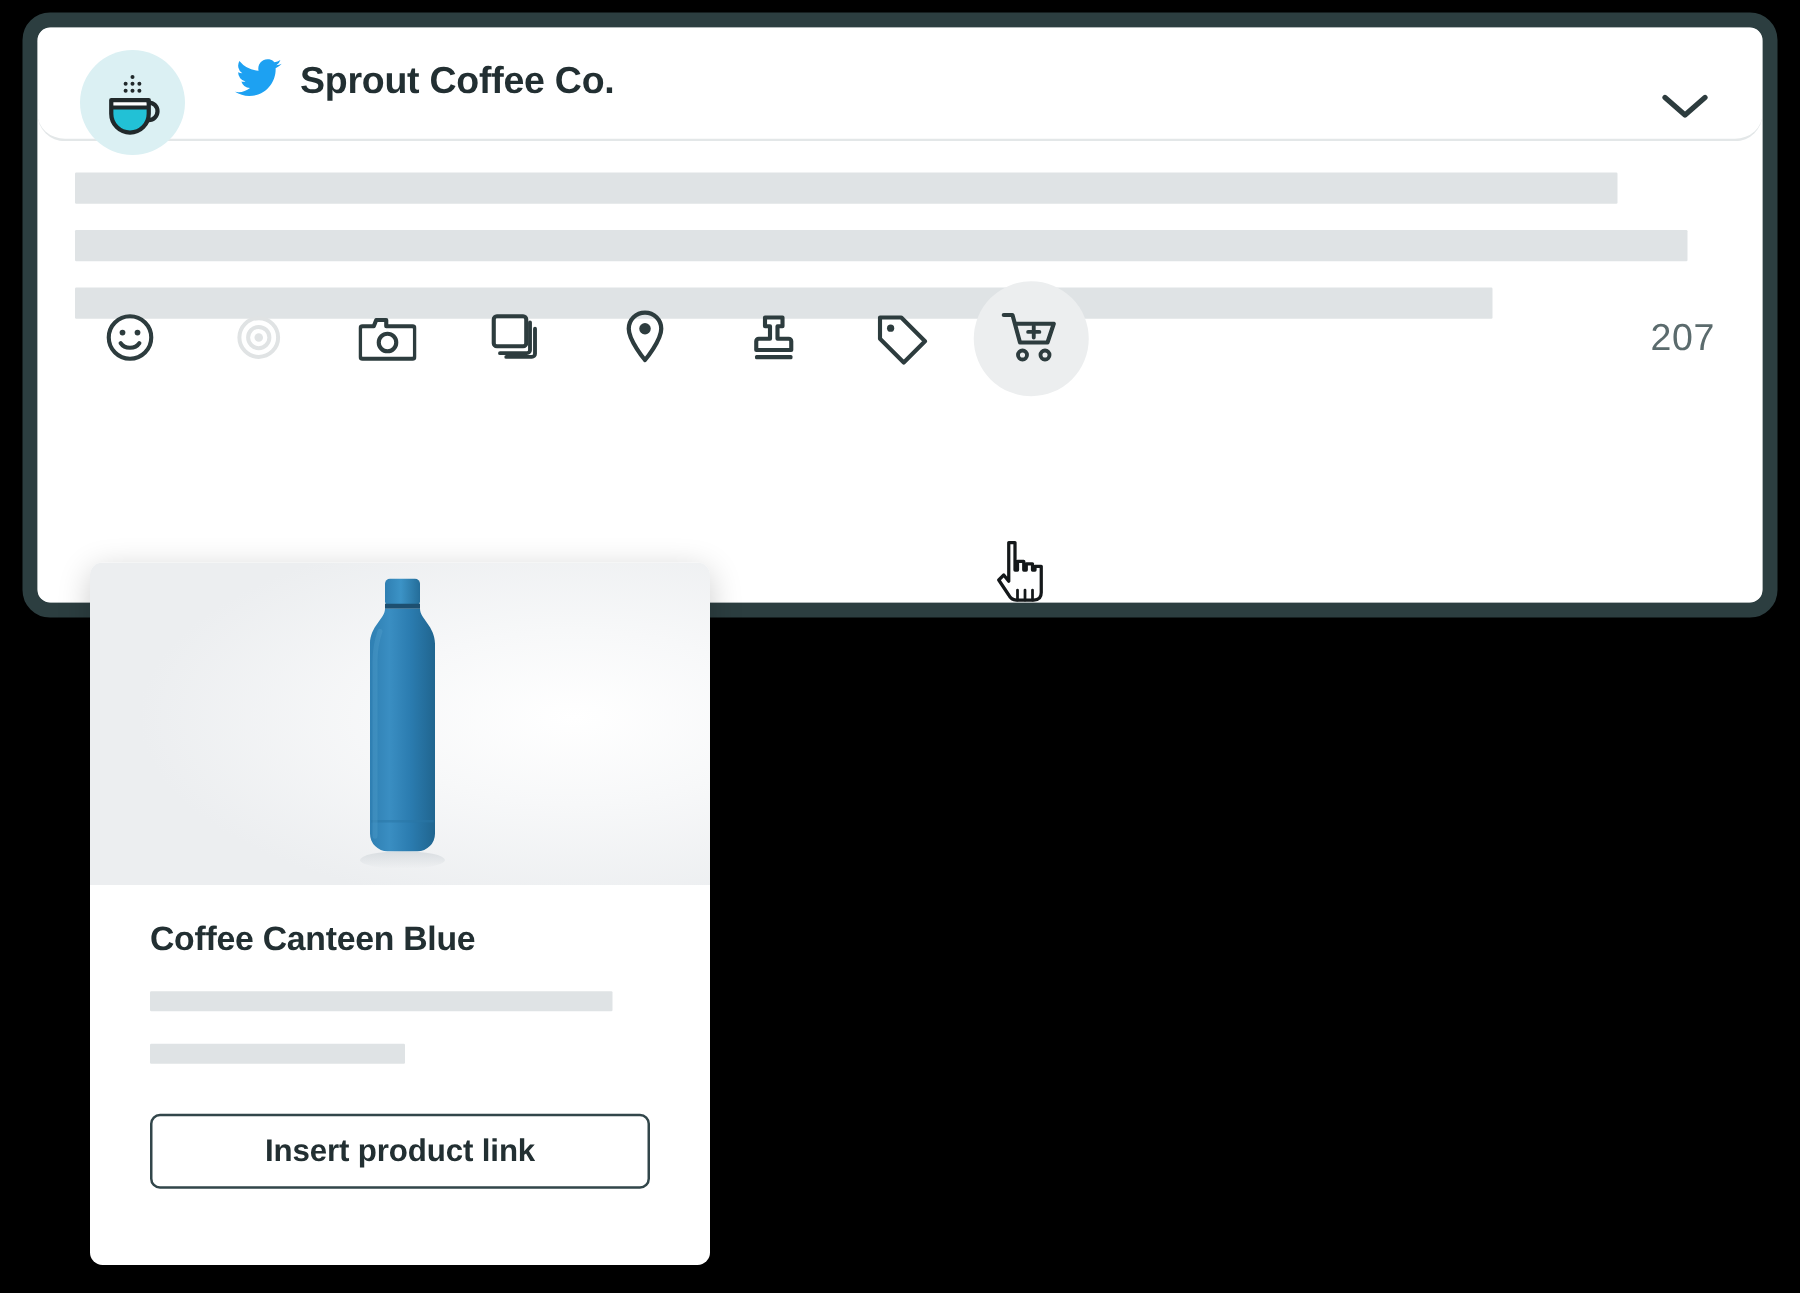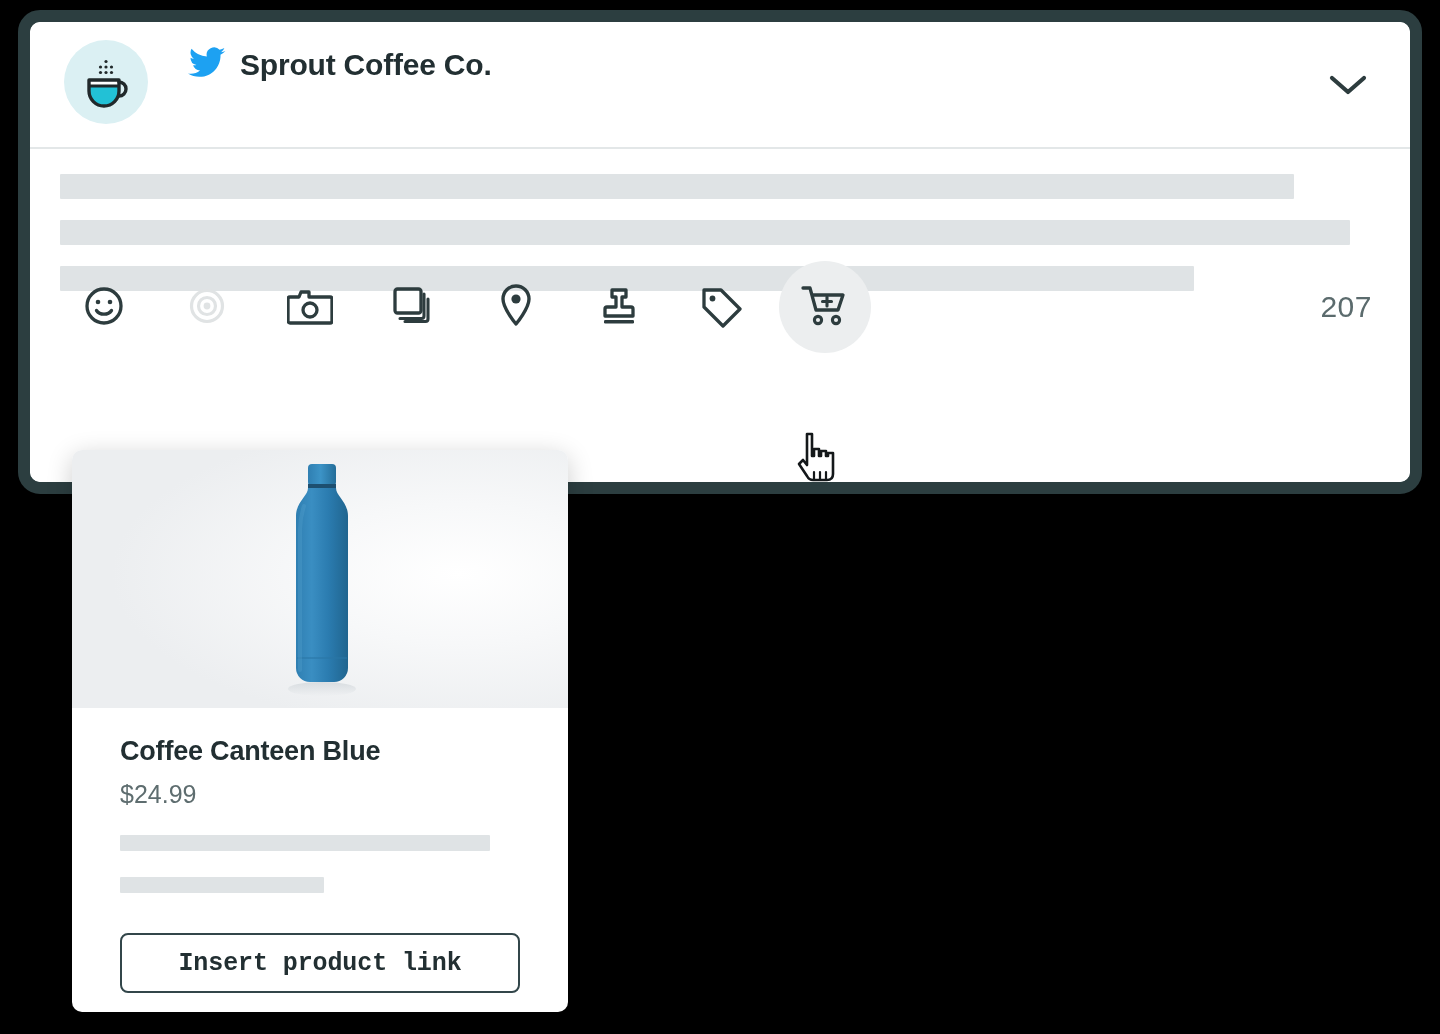--- a/index.html
+++ b/index.html
@@ -36,22 +36,23 @@
     position: absolute;
     inset: 0;
     background: #ffffff;
     border-radius: 11px;
     overflow: hidden;
   }
 
   
   .compose-header {
     position: relative;
-    height: 127px;
+    height: 91px;
     border-bottom: 2px solid #e3e7e8;
+    border-radius: 22px;
   }
 
   .avatar {
     position: absolute;
     left: 34px;
     top: 18px;
     width: 84px;
     height: 84px;
     border-radius: 50%;
     background: #dbf0f3;
@@ -245,21 +246,21 @@
   .product-sk-2 { width: 204px; margin-top: 26px; }
 
   .insert-btn {
     display: block;
     margin: 40px 48px 0 48px;
     width: 400px;
     height: 60px;
     background: #ffffff;
     border: 2px solid #32464a;
     border-radius: 8px;
-    font-family: Liberation Mono, monospace;
+    font-family: Liberation Sans, sans-serif;
     font-size: 25px;
     font-weight: bold;
     color: #222f32;
     cursor: pointer;
     letter-spacing: -0.1px;
   }
 </style>
 </head>
 <body>
 
@@ -430,21 +431,20 @@
           <rect x="26" y="26" width="28" height="4" fill="#1d4f70"></rect>
           <path d="M26 30 h28 c0 8 12 14 12 28 v152 a14 14 0 0 1 -14 14 H28 a14 14 0 0 1 -14 -14 V58 c0 -14 12 -20 12 -28 Z" fill="url(#bodyG)"></path>
           <path d="M15 200 h50" stroke="#2a76a6" stroke-width="2" fill="none" opacity="0.55"></path>
           <path d="M22 48 q-4 12 -4 24 v140" stroke="#5aa6d2" stroke-width="4" fill="none" opacity="0.30" stroke-linecap="round"></path>
         </svg>
       </span>
     </div>
 
     <div class="product-info">
       <div class="product-title">Coffee Canteen Blue</div>
-      <div class="product-price">$24.99</div>
       <div class="product-sk product-sk-1"></div>
       <div class="product-sk product-sk-2"></div>
     </div>
 
     <button class="insert-btn">Insert product link</button>
   </div>
 
   <span class="cursor">
     <svg width="44" height="54" viewBox="0 0 44 54">
       <path d="M12 2 h5 v22 h2 v-7 h5 v7 h2 v-5 h5 v5 h2 v-3 h5 v21 q0 6 -6 6 H18 q-4 0 -6 -4 L4 32 l4 -4 l4 5 Z" fill="#ffffff" stroke="#14181a" stroke-width="2.6" stroke-linejoin="round"></path>

